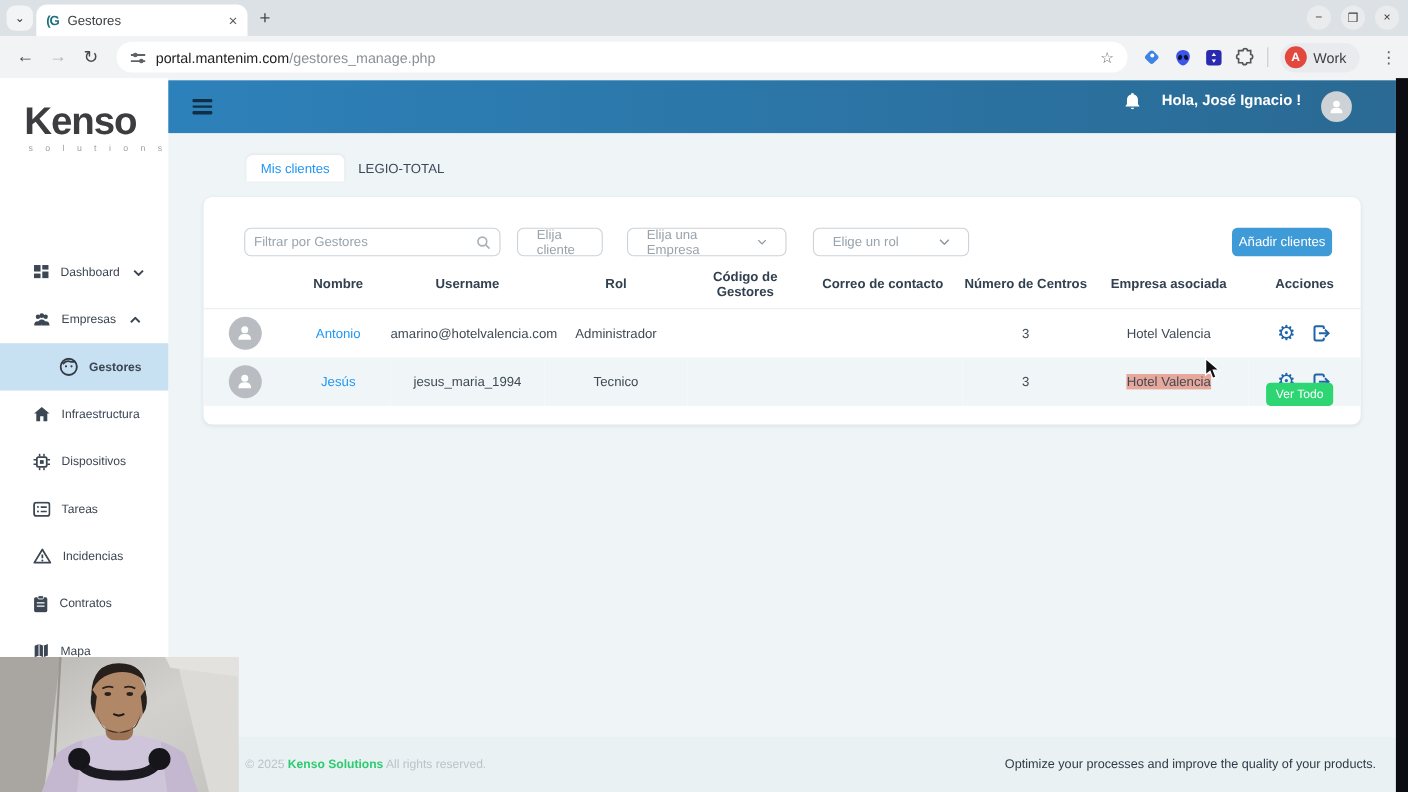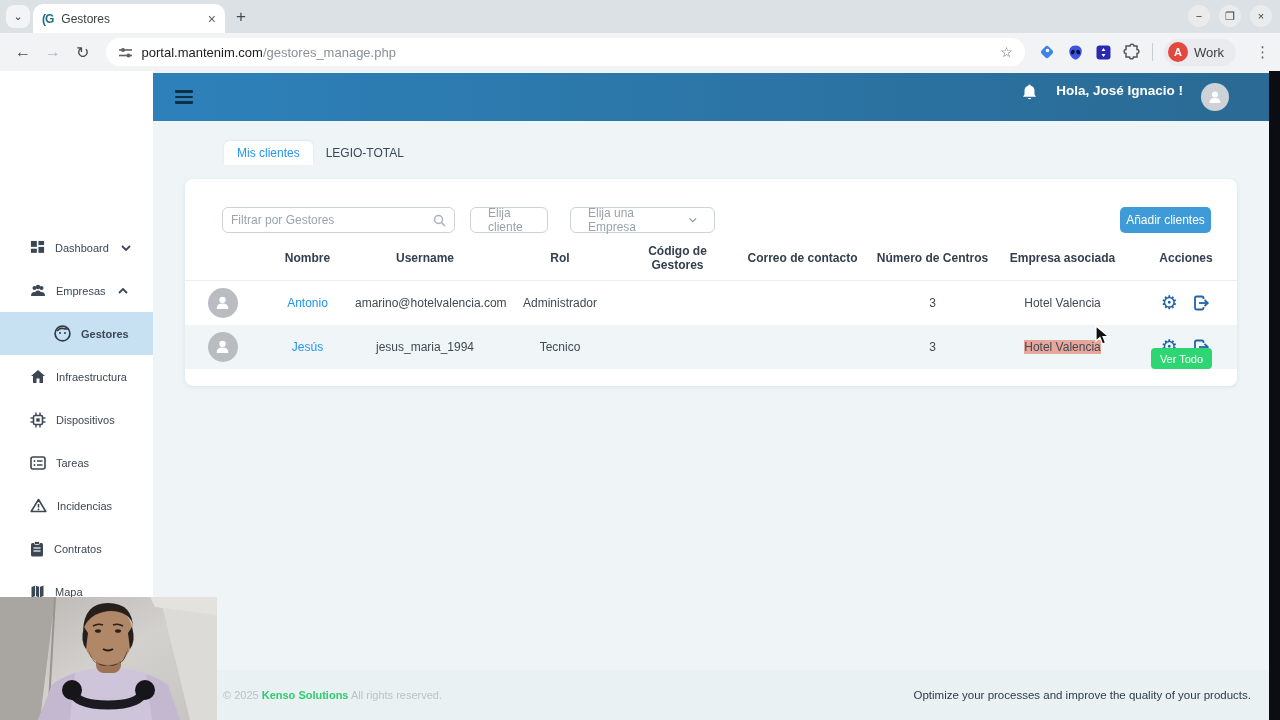--- a/index.html
+++ b/index.html
@@ -154,20 +154,24 @@
         <div class="profile-avatar">A</div>
         <span class="profile-label">Work</span>
       </div>
       <span class="kebab">⋮</span>
     </div>
   </div>
 
   <div class="page"></div>
 
   <div class="sidebar">
+    <div class="brand">
+      <div class="brand-name">Kenso</div>
+      <div class="brand-tagline">s o l u t i o n s</div>
+    </div>
     <div class="nav">
       <div class="nav-item">
         <svg width="15" height="15" viewBox="0 0 16 16">
           <rect x="1" y="1" width="6.3" height="6.3" fill="#3c4754"></rect>
             <rect x="9" y="1" width="6" height="4.4" fill="#3c4754"></rect>
           <rect x="1" y="9.3" width="6.3" height="4.4" fill="#3c4754"></rect>
             <rect x="9" y="7.3" width="6" height="6.4" fill="#3c4754"></rect>
         </svg>
         <span>Dashboard</span>
         <svg class="chev" width="10" height="6" viewBox="0 0 10 6">
@@ -298,20 +302,26 @@
         </svg>
       </div>
       <div class="sel sel1">
         <span>Elija cliente</span>
         <svg class="caret" width="9" height="6" viewBox="0 0 9 6">
             <path d="M0.5 1 L4.5 5 L8.5 1" fill="none" stroke="#8d979f" stroke-width="1.4"></path>
           </svg>
       </div>
       <div class="sel sel2">
         <span>Elija una Empresa</span>
+        <svg class="caret" width="9" height="6" viewBox="0 0 9 6">
+            <path d="M0.5 1 L4.5 5 L8.5 1" fill="none" stroke="#8d979f" stroke-width="1.4"></path>
+          </svg>
+      </div>
+      <div class="sel sel3">
+        <span>Elige un rol</span>
         <svg class="caret" width="9" height="6" viewBox="0 0 9 6">
             <path d="M0.5 1 L4.5 5 L8.5 1" fill="none" stroke="#8d979f" stroke-width="1.4"></path>
           </svg>
       </div>
       <button class="add-btn">Añadir clientes</button>
     </div>
 
     <table class="grid">
       <colgroup>
           <col class="c-av">

